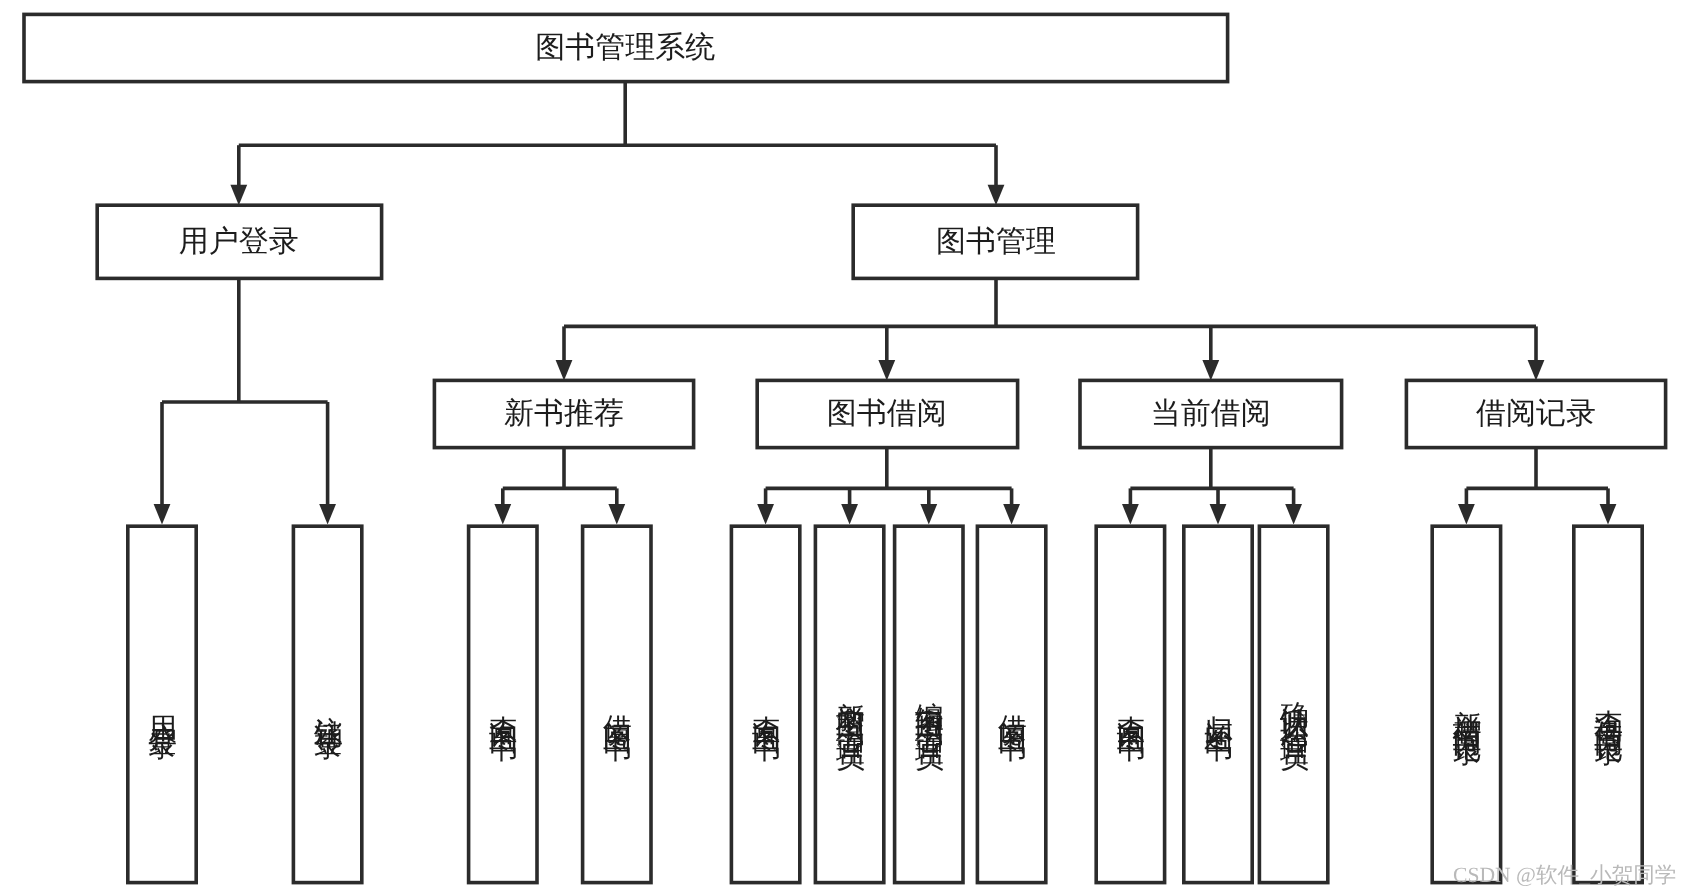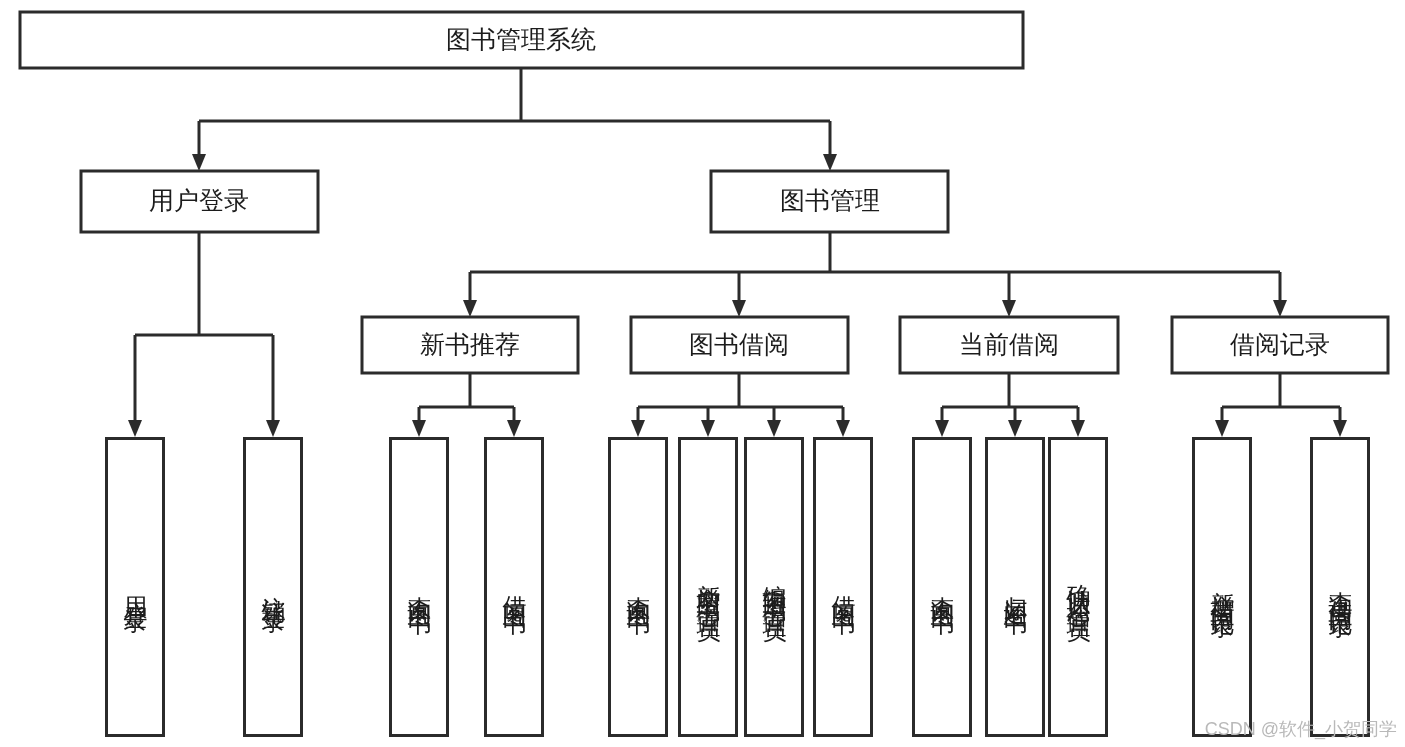--- a/index.html
+++ b/index.html
@@ -40,21 +40,21 @@
     fill: none;
   }
   .arrow-head {
     fill: #2b2b2b;
     stroke: none;
   }
   .watermark {
     position: absolute;
     right: 8px;
     bottom: 6px;
-    font-family: Liberation Sans, sans-serif;
+    font-family: Liberation Serif, serif;
     font-size: 18px;
     color: #b9b9b9;
     white-space: nowrap;
     user-select: none;
   }
   .vtext {
     writing-mode: vertical-rl;
     text-orientation: upright;
     font-family: "DejaVu Sans", "Liberation Sans", sans-serif;
     font-size: 24px;

